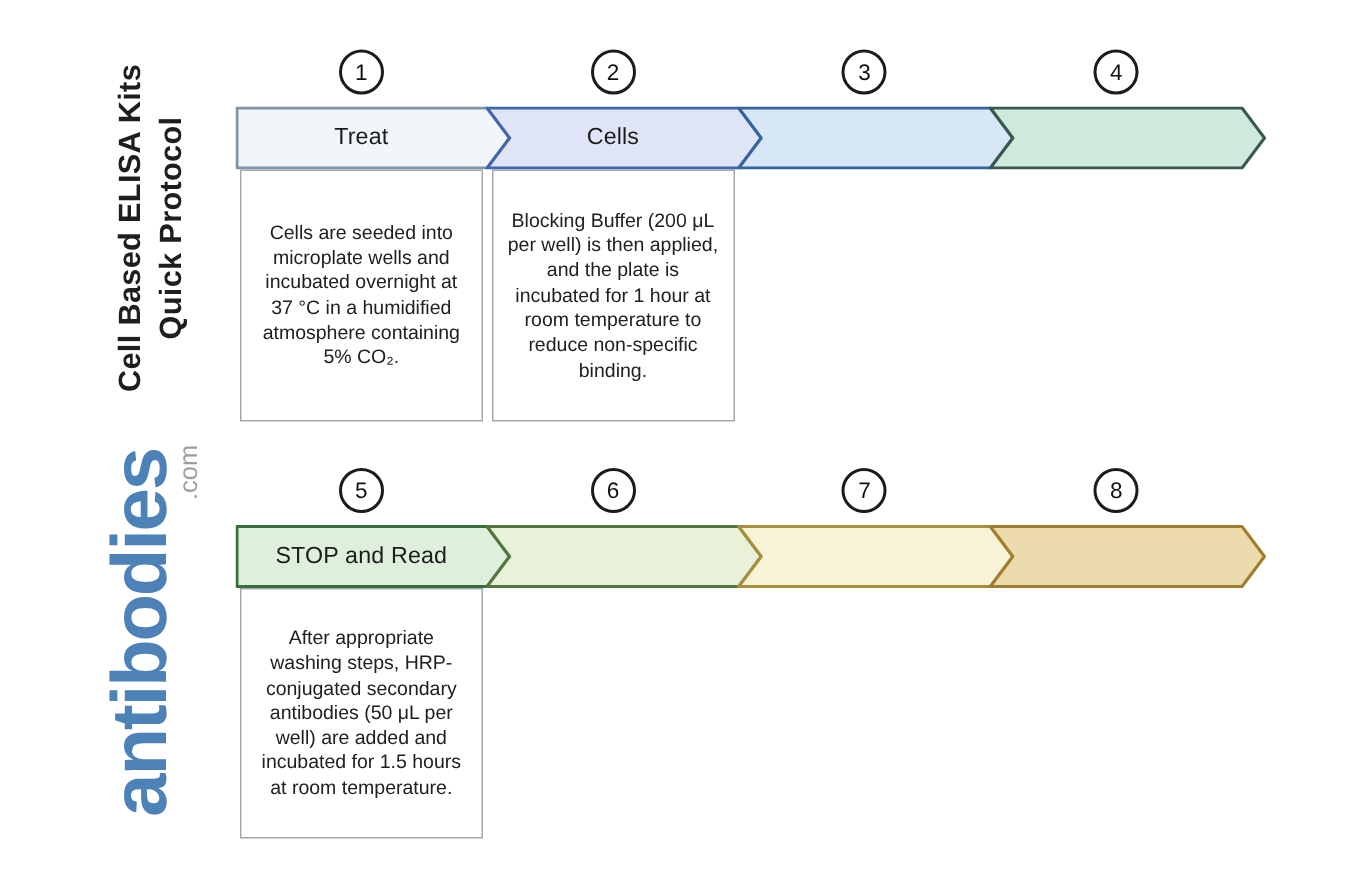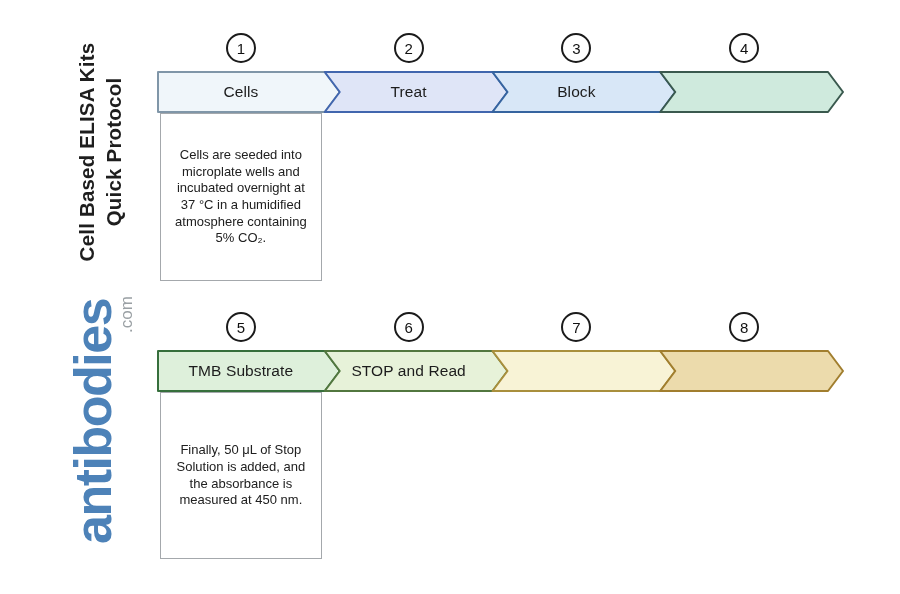--- a/index.html
+++ b/index.html
@@ -100,29 +100,31 @@
       </div>
 
       <div class="band">
         <svg width="688" height="42" viewBox="0 0 688 42">
           <path d="M 1 1 L 167.75 1 L 182.75 21 L 167.75 41 L 1 41 Z" stroke-width="2" stroke-linejoin="round" fill="#f0f6fa" stroke="#8096a8"></path>
           <path d="M 167.75 1 L 335.5 1 L 350.5 21 L 335.5 41 L 167.75 41 L 182.75 21 Z" stroke-width="2" stroke-linejoin="round" fill="#dfe5f7" stroke="#4166ae"></path>
           <path d="M 335.5 1 L 503.25 1 L 518.25 21 L 503.25 41 L 335.5 41 L 350.5 21 Z" stroke-width="2" stroke-linejoin="round" fill="#d8e7f7" stroke="#36649f"></path>
           <path d="M 503.25 1 L 671 1 L 686 21 L 671 41 L 503.25 41 L 518.25 21 Z" stroke-width="2" stroke-linejoin="round" fill="#cfeadd" stroke="#3a594e"></path>
         </svg>
         <div class="band-labels">
+          <div class="band-label">Treat</div>
           <div class="band-label">Cells</div>
-          <div class="band-label">Treat</div>
-          <div class="band-label">Block</div>
         </div>
       </div>
 
       <div class="boxes-row">
         <div class="step-box">
             <p>Cells are seeded into microplate wells and incubated overnight at 37 °C in a humidified atmosphere containing 5% CO₂.</p>
+          </div>
+        <div class="step-box">
+            <p>Blocking Buffer (200 μL per well) is then applied, and the plate is incubated for 1 hour at room temperature to reduce non-specific binding.</p>
           </div>
       </div>
     </div>
 
     <div class="step-row row2 second">
       <div class="circles-row">
         <div class="num-circle">
             <span>5</span>
           </div>
         <div class="num-circle">
@@ -137,26 +139,25 @@
       </div>
 
       <div class="band">
         <svg width="688" height="42" viewBox="0 0 688 42">
           <path d="M 1 1 L 167.75 1 L 182.75 21 L 167.75 41 L 1 41 Z" stroke-width="2" stroke-linejoin="round" fill="#def0db" stroke="#366f3c"></path>
           <path d="M 167.75 1 L 335.5 1 L 350.5 21 L 335.5 41 L 167.75 41 L 182.75 21 Z" stroke-width="2" stroke-linejoin="round" fill="#e7f2d9" stroke="#52773f"></path>
           <path d="M 335.5 1 L 503.25 1 L 518.25 21 L 503.25 41 L 335.5 41 L 350.5 21 Z" stroke-width="2" stroke-linejoin="round" fill="#f8f3d6" stroke="#a98f3c"></path>
           <path d="M 503.25 1 L 671 1 L 686 21 L 671 41 L 503.25 41 L 518.25 21 Z" stroke-width="2" stroke-linejoin="round" fill="#ecdbac" stroke="#a17e2e"></path>
         </svg>
         <div class="band-labels">
-          <div class="band-label">TMB Substrate</div>
           <div class="band-label">STOP and Read</div>
         </div>
       </div>
 
       <div class="boxes-row">
         <div class="step-box">
-            <p>Finally, 50 μL of Stop Solution is added, and the absorbance is measured at 450 nm.</p>
+            <p>After appropriate washing steps, HRP-conjugated secondary antibodies (50 μL per well) are added and incubated for 1.5 hours at room temperature.</p>
           </div>
       </div>
     </div>
 
   </div>
 </div>
 
 </body></html>

